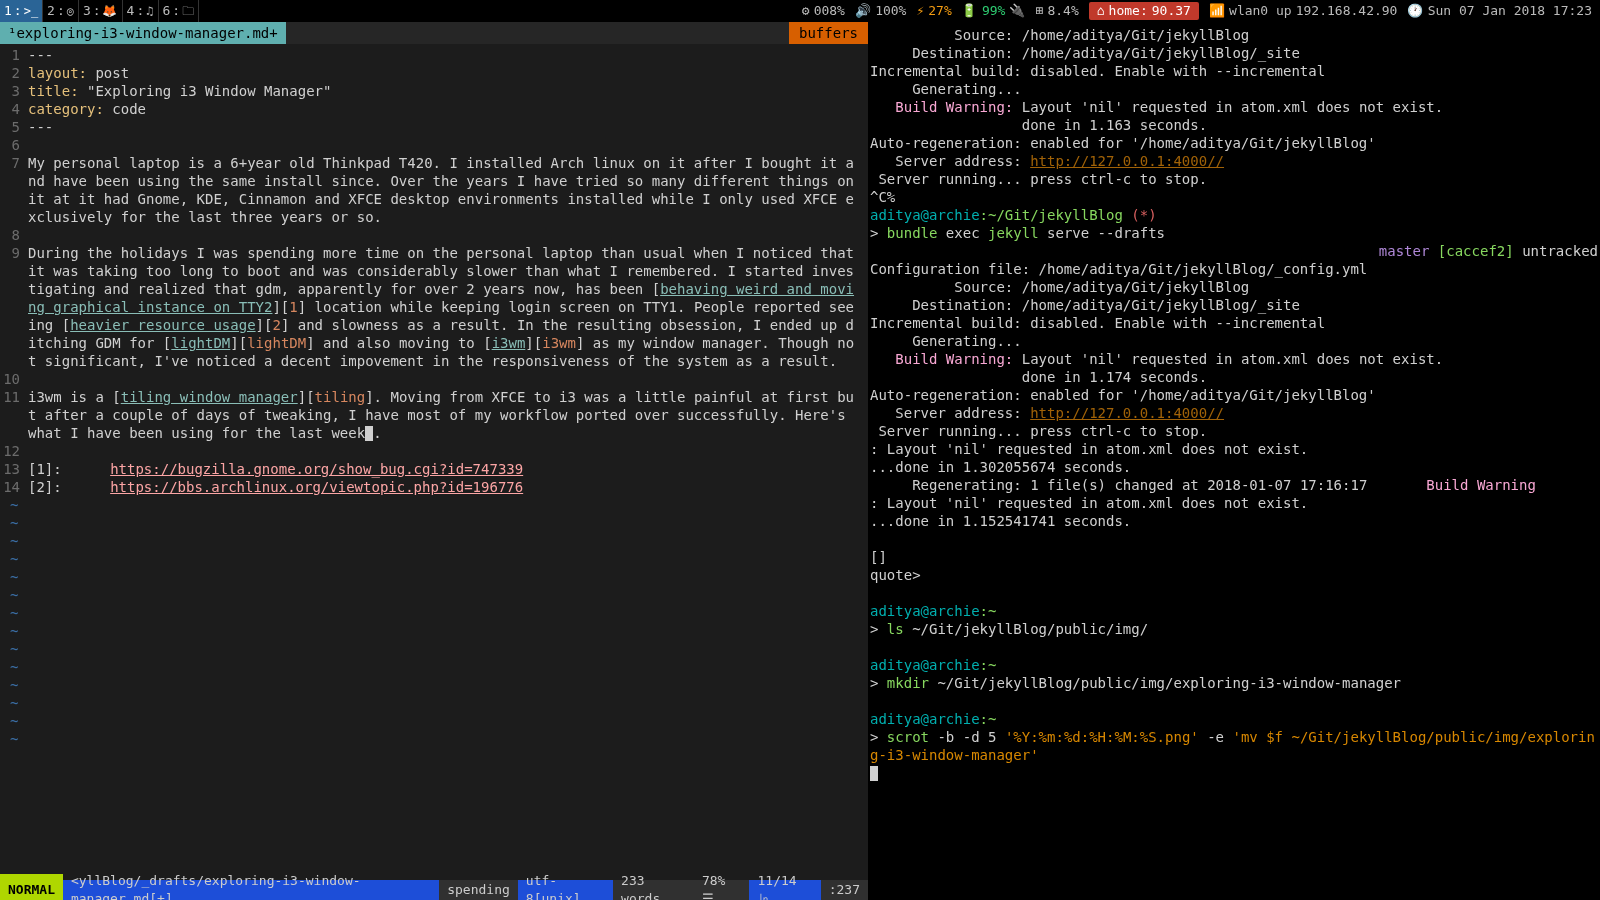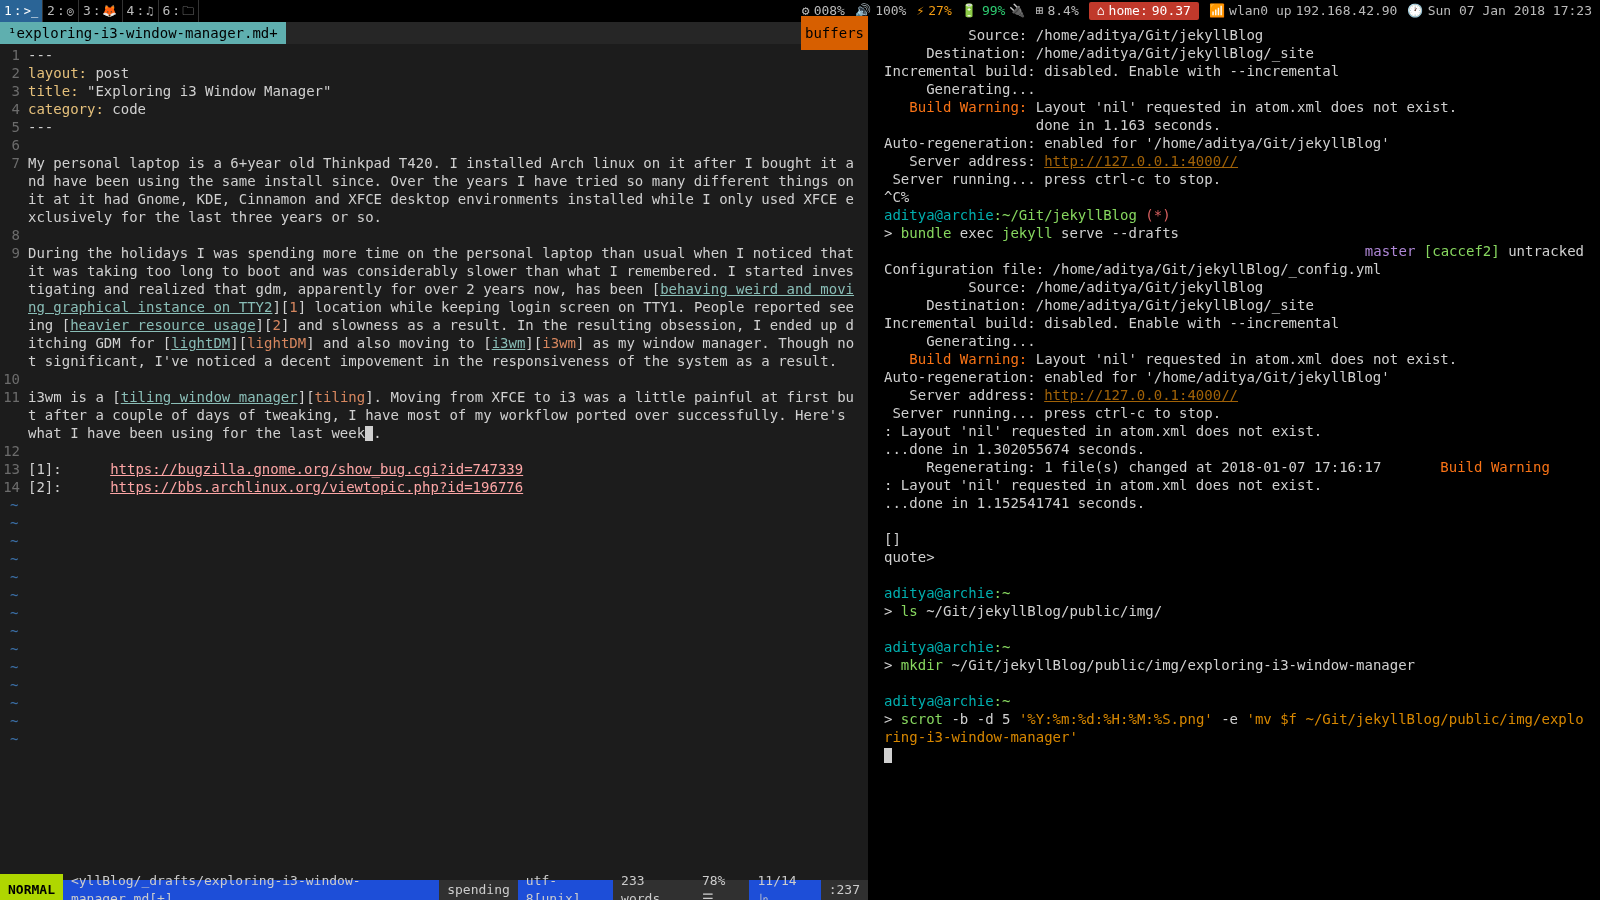--- a/index.html
+++ b/index.html
@@ -61,21 +61,21 @@
   height: 878px;
 }
 .pane-left {
   width: 868px;
   background: #1c1c1c;
   position: relative;
 }
 .pane-right {
   flex: 1;
   background: #000;
-  padding: 4px 16px;
+  padding: 4px 2px;
   overflow: hidden;
 }
 
 
 .tabbar {
   display: flex;
   justify-content: space-between;
   background: #262626;
   height: 22px;
   align-items: center;
@@ -84,22 +84,22 @@
   background: #5fafaf;
   color: #000;
   padding: 8px 8px;
   height: 22px;
   display: flex;
   align-items: center;
 }
 .buffers-label {
   background: #d75f00;
   color: #000;
-  padding: 0 4px;
-  height: 34px;
+  padding: 0 10px;
+  height: 22px;
   display: flex;
   align-items: center;
 }
 
 
 .editor {
   padding: 2px 0;
   font-size: 14px;
   line-height: 18px;
 }
@@ -153,21 +153,21 @@
 }
 .vim-seg { padding: 0 8px; height: 100%; display: flex; align-items: center; }
 .vim-seg.dark { background: #1d4ed8; }
 .vim-seg.darker { background: #303030; }
 .vim-spacer { flex: 1; background: #303030; }
 
 
 .term-line { white-space: pre-wrap; word-break: break-all; }
 .t-cyan { color: #00afaf; }
 .t-green { color: #87d75f; }
-.t-yellow { color: #f97316; }
+.t-yellow { color: #f9a8d4; }
 .t-red { color: #d75f5f; }
 .t-blue { color: #a16207; text-decoration: underline; }
 .t-orange { color: #d78700; }
 .t-magenta { color: #af87d7; }
 .term-cursor {
   display: inline-block;
   width: 8px;
   height: 15px;
   background: #d0d0d0;
   vertical-align: text-bottom;
@@ -327,20 +327,21 @@
     <div class="term-line"> Server running... press ctrl-c to stop.</div>
     <div class="term-line">^C%</div>
     <div class="term-line"><span class="t-cyan">aditya@archie</span><span class="t-green">:~/Git/jekyllBlog</span><span class="t-red"> (*)</span></div>
     <div class="term-line" style="display:flex;"><span><span>&gt; </span><span class="t-green">bundle</span><span> exec </span><span class="t-green">jekyll</span><span> serve --drafts</span></span><span style="margin-left:auto;margin-top:18px;"><span class="t-magenta">master</span><span class="t-green"> [caccef2]</span><span> untracked</span></span></div>
     <div class="term-line">Configuration file: /home/aditya/Git/jekyllBlog/_config.yml</div>
     <div class="term-line">          Source: /home/aditya/Git/jekyllBlog</div>
     <div class="term-line">     Destination: /home/aditya/Git/jekyllBlog/_site</div>
     <div class="term-line">Incremental build: disabled. Enable with --incremental</div>
     <div class="term-line">     Generating...</div>
     <div class="term-line"><span class="t-yellow">   Build Warning:</span><span> Layout 'nil' requested in atom.xml does not exist.</span></div>
+    <div class="term-line">                  done in 1.174 seconds.</div>
     <div class="term-line">Auto-regeneration: enabled for '/home/aditya/Git/jekyllBlog'</div>
     <div class="term-line"><span>   Server address: </span><span class="t-blue">http://127.0.0.1:4000//</span></div>
     <div class="term-line"> Server running... press ctrl-c to stop.</div>
     <div class="term-line">: Layout 'nil' requested in atom.xml does not exist.</div>
     <div class="term-line">...done in 1.302055674 seconds.</div>
     <div class="term-line"><span>     Regenerating: 1 file(s) changed at 2018-01-07 17:16:17       </span><span class="t-yellow">Build Warning</span></div>
     <div class="term-line">: Layout 'nil' requested in atom.xml does not exist.</div>
     <div class="term-line">...done in 1.152541741 seconds.</div>
     <div class="term-line">&nbsp;</div>
     <div class="term-line">[]</div>

